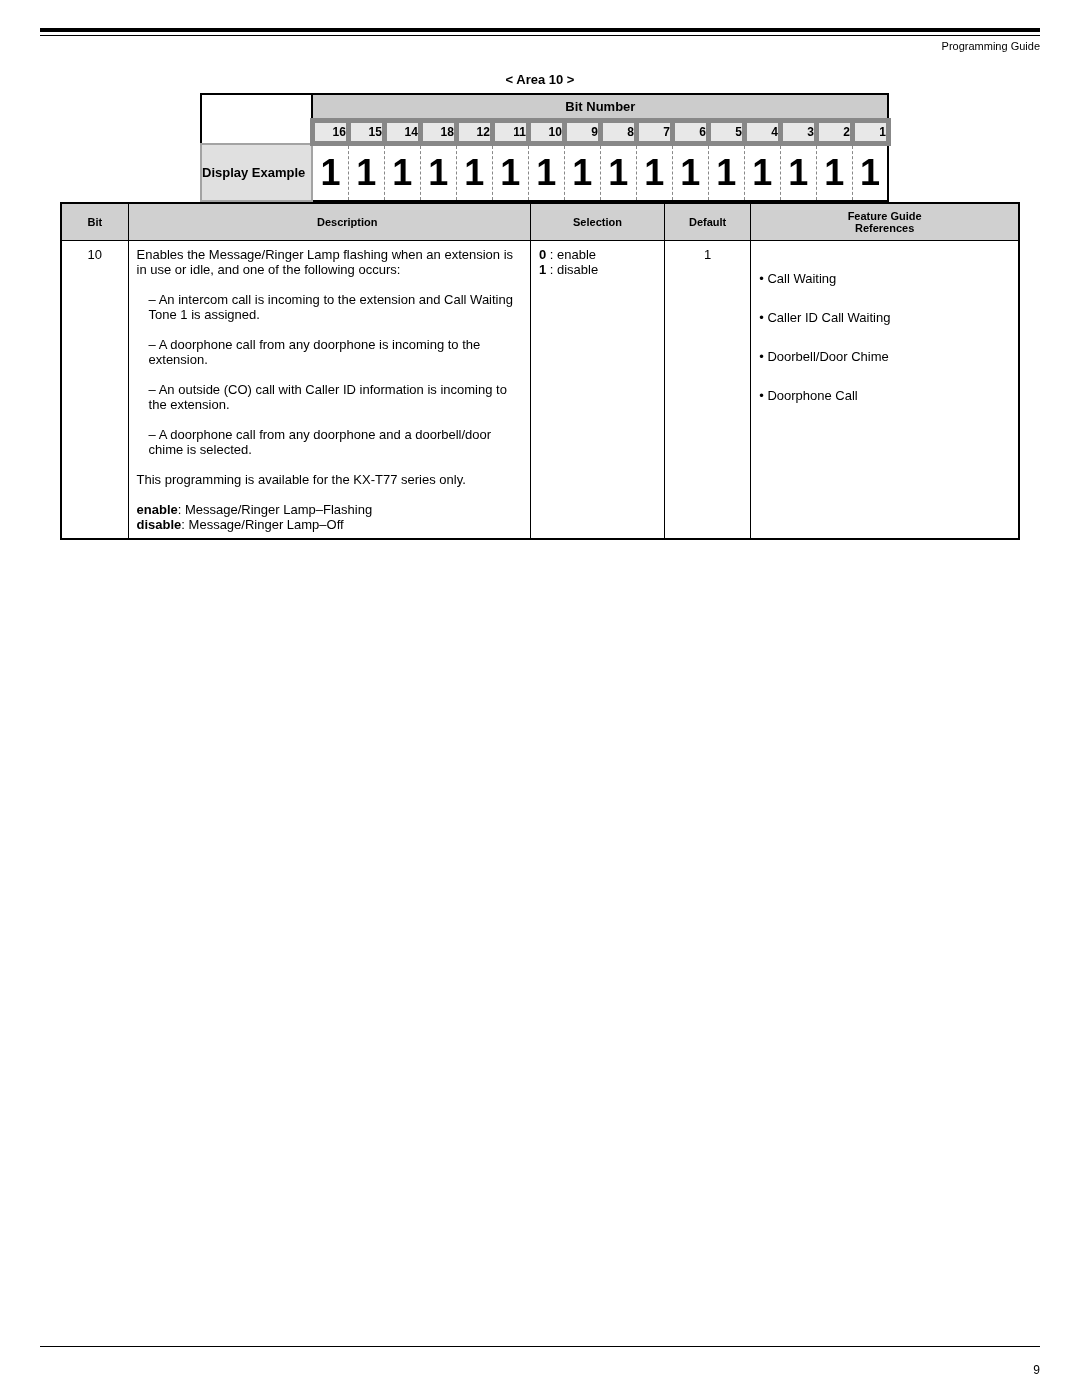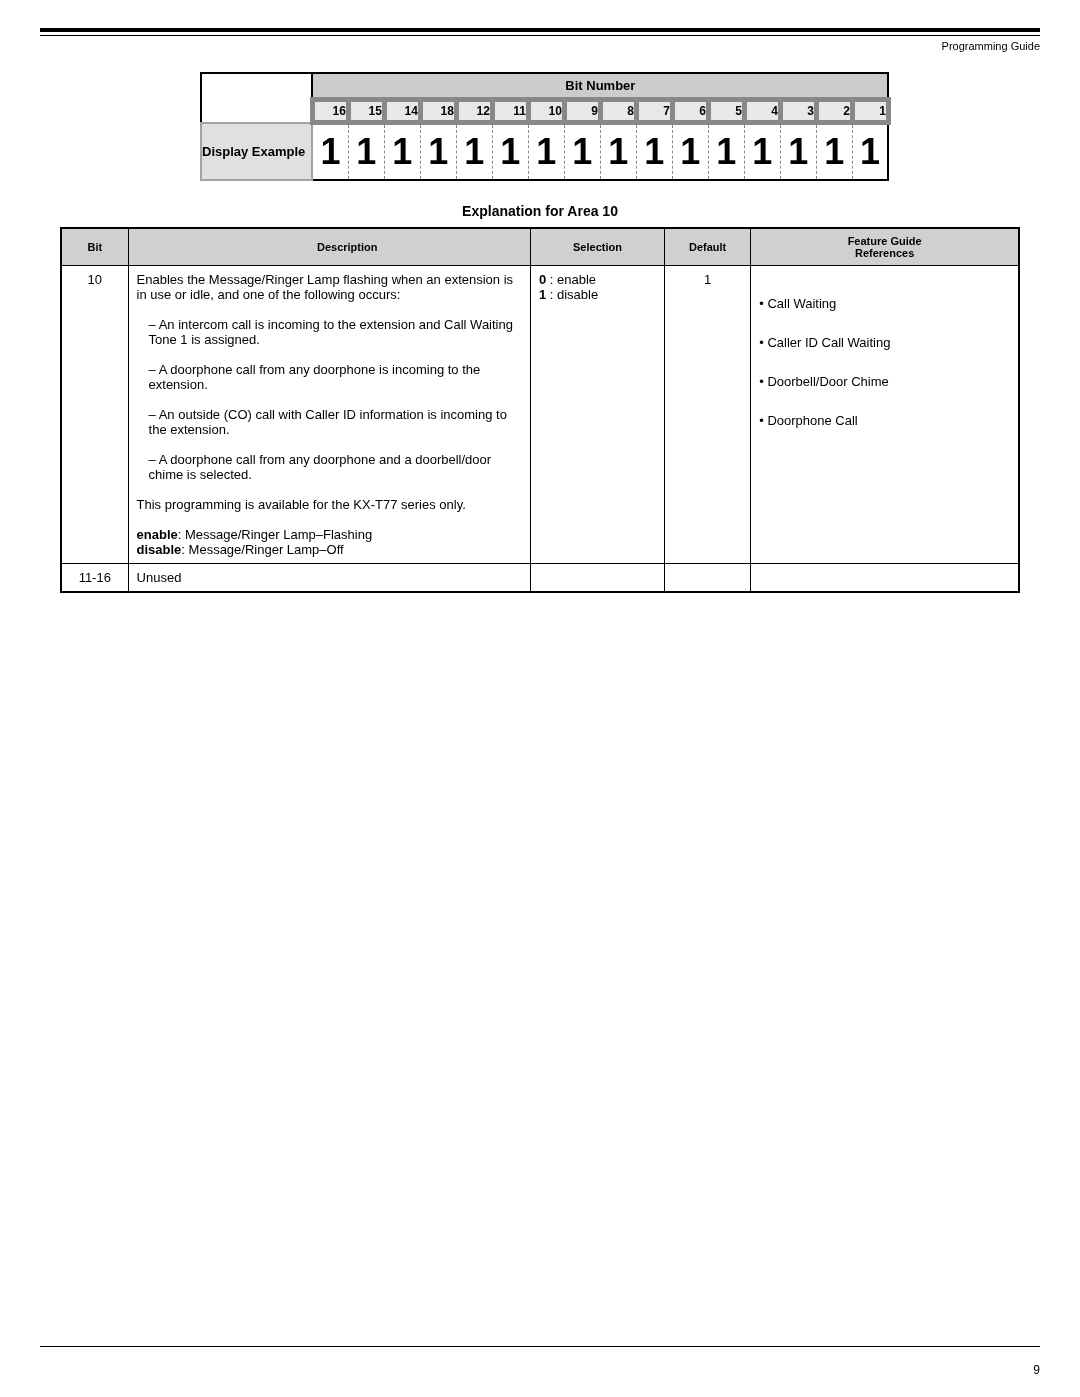--- a/index.html
+++ b/index.html
@@ -205,20 +205,21 @@
 <div class="top-rule"></div>
 <div class="top-rule-thin"></div>
 
 <div class="page-header">
   <span class="page-header-title">Programming Guide</span>
 </div>
 
 <div class="main-content">
 
 
+  <div class="area-label">&lt; Area 10 &gt;</div>
 
   <div class="bit-table-wrapper">
     <table class="bit-table">
       <thead>
         <tr>
           <th colspan="1" style="background:#fff; border:none; border-right:2px solid #000; width:110px;"></th>
           <th colspan="16" class="bit-header-cell">Bit Number</th>
         </tr>
         <tr class="bit-numbers">
           <td style="background:#fff; border:none; border-right:2px solid #000;"></td>
@@ -257,21 +258,20 @@
           <td class="bit-cell">1</td>
           <td class="bit-cell">1</td>
           <td class="bit-cell">1</td>
           <td class="bit-cell">1</td>
           <td class="bit-cell">1</td>
         </tr>
       </tbody>
     </table>
   </div>
 
-  <div class="explanation-title">Explanation for Area 10</div>
 
   <table class="exp-table">
     <thead>
       <tr>
         <th class="bit-col">Bit</th>
         <th class="desc-col">Description</th>
         <th class="sel-col">Selection</th>
         <th class="def-col">Default</th>
         <th class="feat-col">
           <span>Feature Guide</span><br>
@@ -307,26 +307,19 @@
         </td>
         <td class="def-col">1</td>
         <td class="feat-col">
           <span class="bullet-item">• Call Waiting</span>
           <span class="bullet-item">• Caller ID Call Waiting</span>
           <span class="bullet-item">• Doorbell/Door Chime</span>
           <span class="bullet-item">• Doorphone Call</span>
         </td>
       </tr>
 
-      <tr>
-        <td class="bit-col">11-16</td>
-        <td class="desc-col">Unused</td>
-        <td class="sel-col"></td>
-        <td class="def-col"></td>
-        <td class="feat-col"></td>
-      </tr>
     </tbody>
   </table>
 
 </div>
 
 <div style="position:absolute; bottom:50px; left:40px; right:40px; border-top:1px solid #000;"></div>
 <div class="page-footer">9</div>
 
 </body></html>

